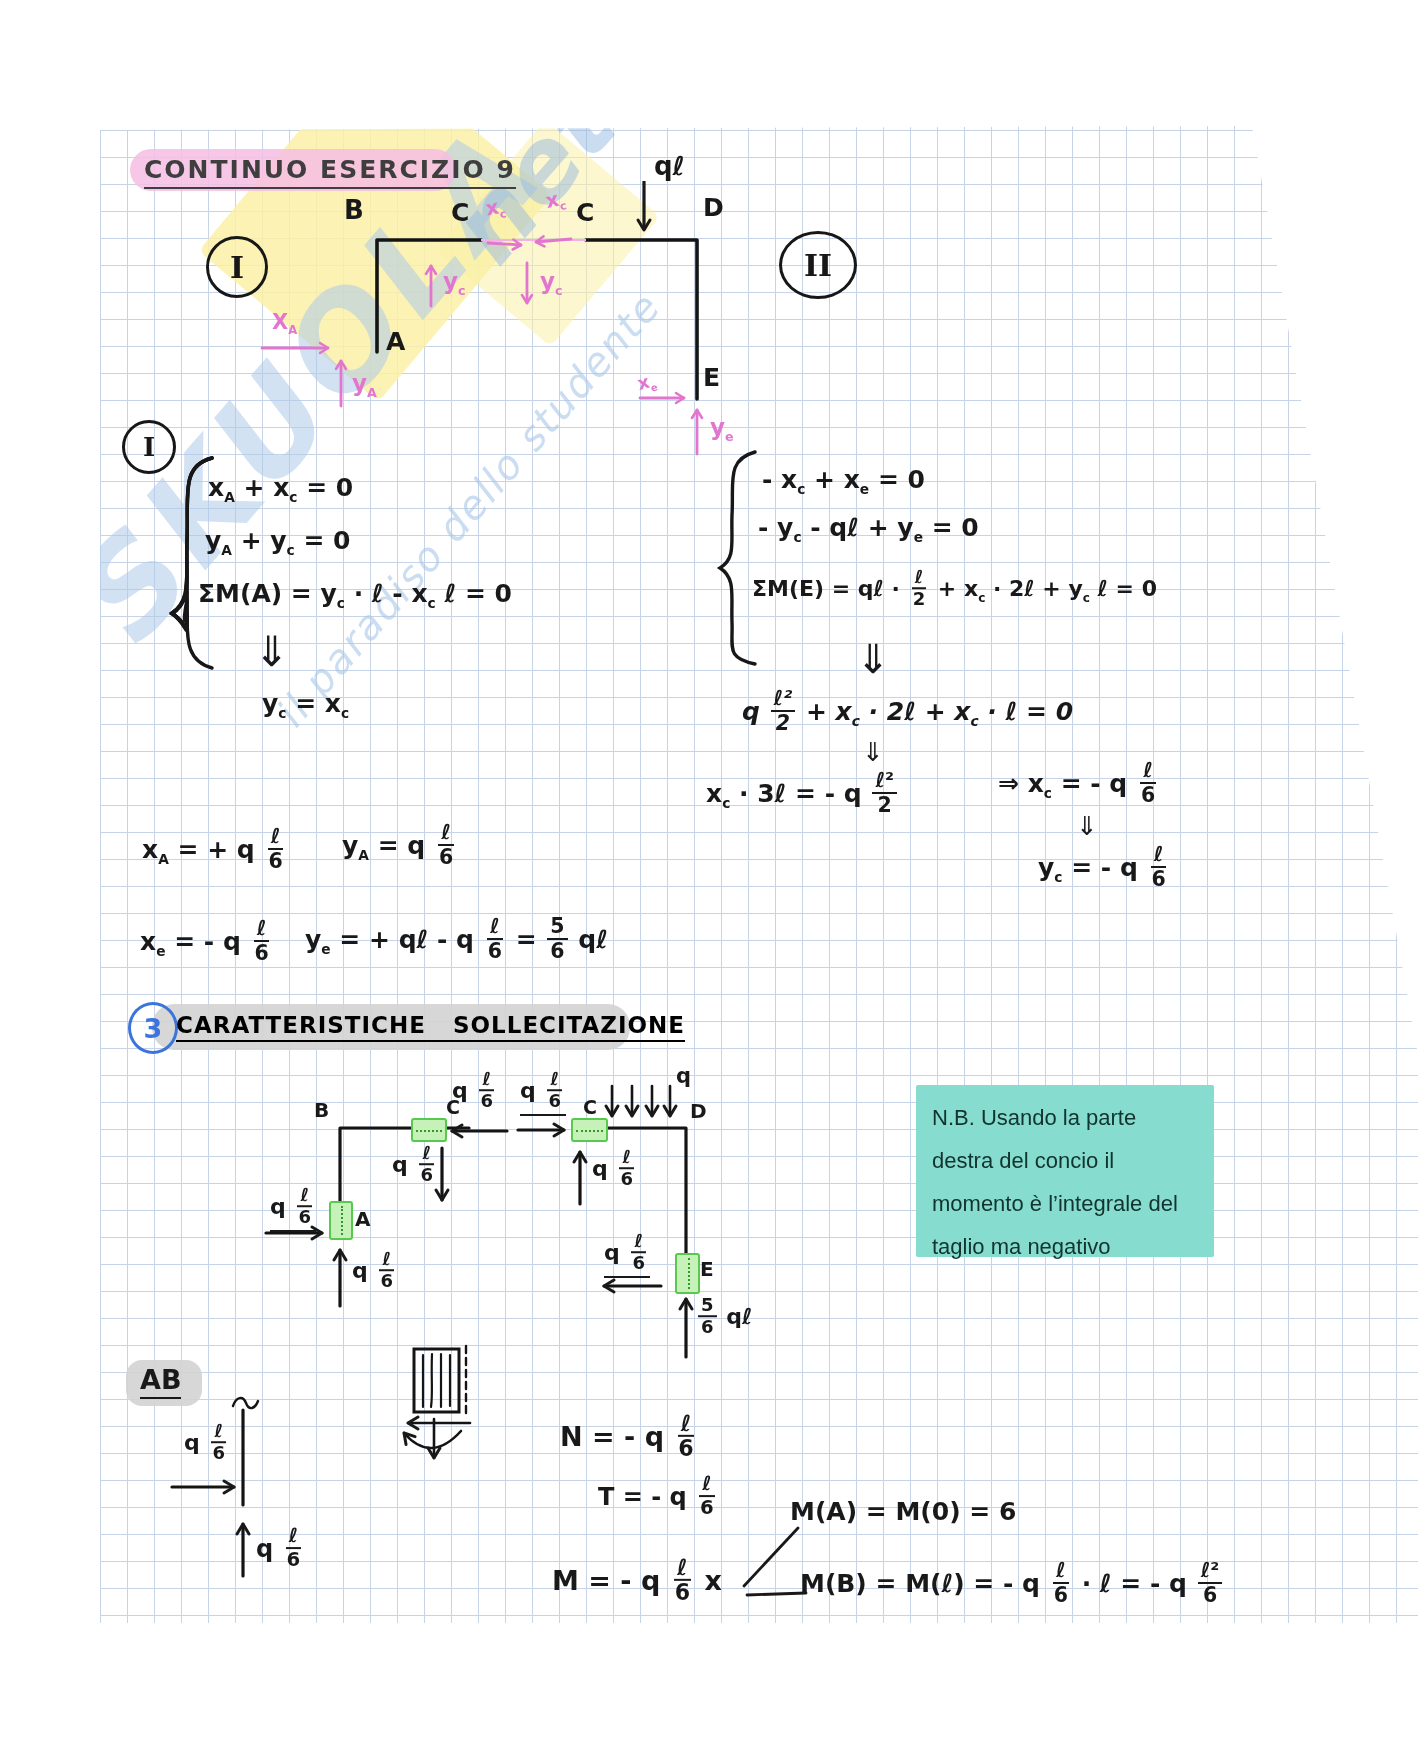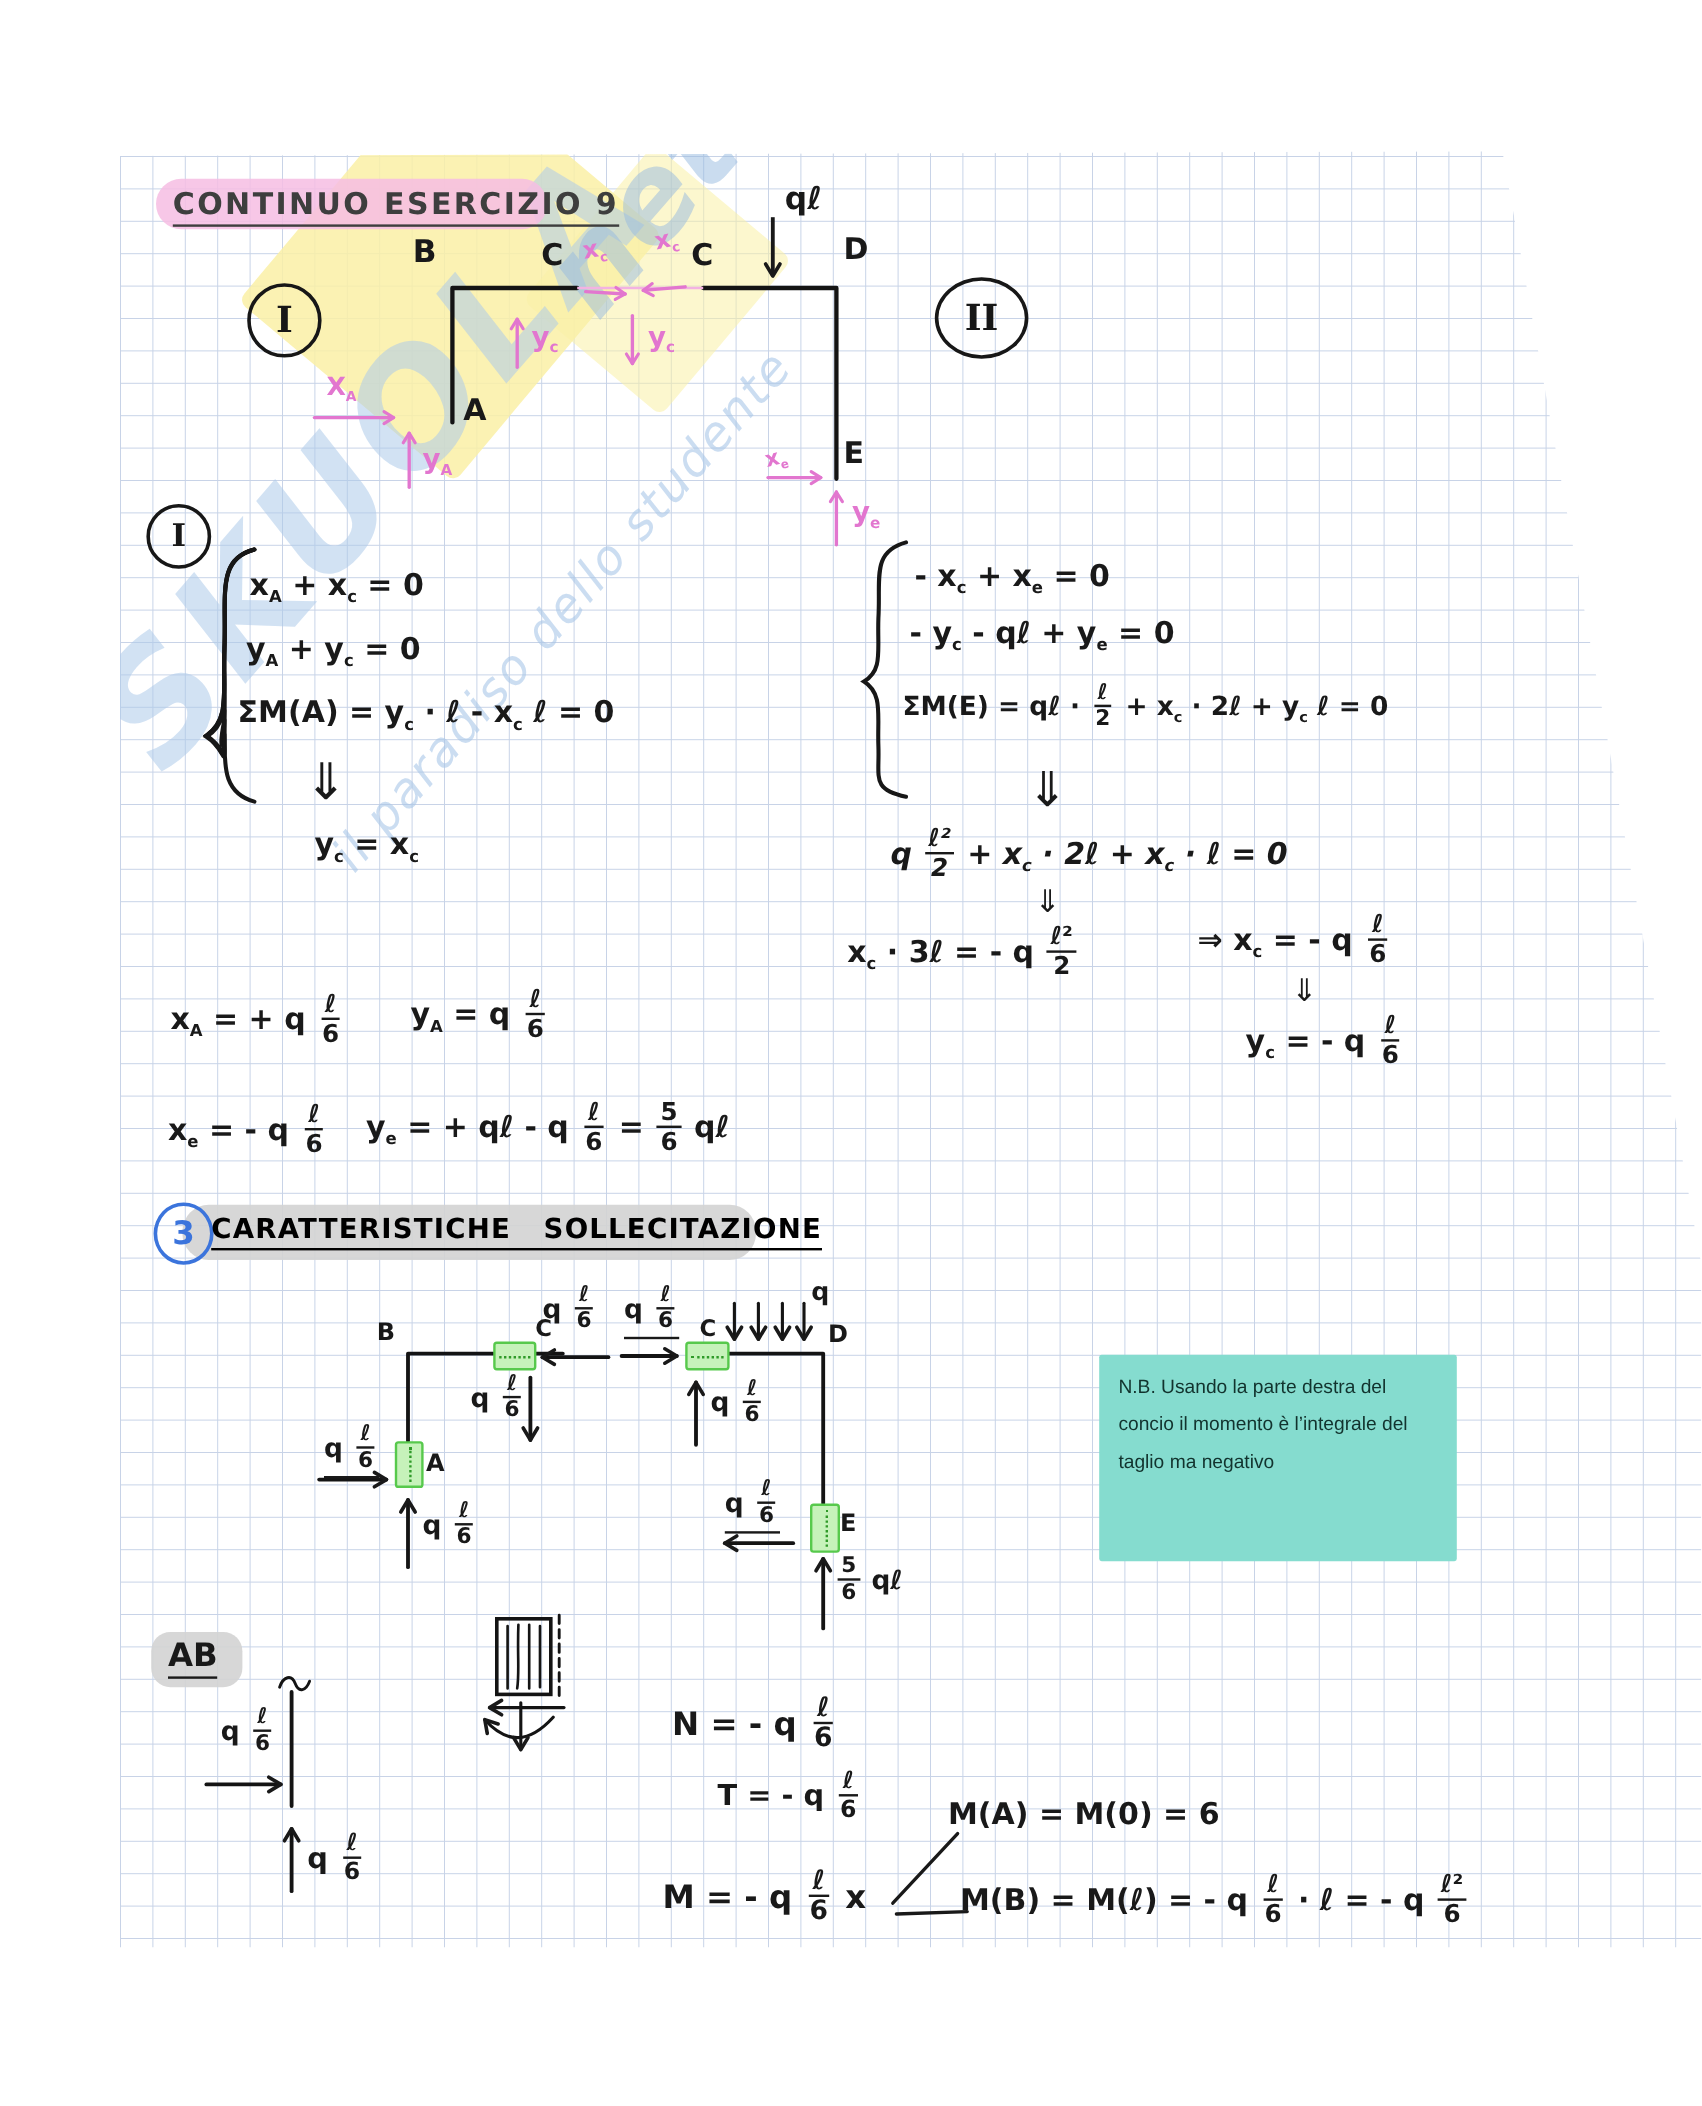--- a/index.html
+++ b/index.html
@@ -47,22 +47,22 @@
         align-items:center;justify-content:center;font-family:"DejaVu Serif",serif;
         font-weight:700;color:#171717;background:transparent;}
   .circ.blue{border-color:#3b74dc;color:#3b74dc;font-family:"DejaVu Sans",sans-serif;}
   
   .gbox{position:absolute;background:#c6f2ba;border:2.5px solid #57c94c;border-radius:3px;}
   .gbox::after{content:"";position:absolute;}
   .gbox.h::after{left:3px;right:3px;top:50%;border-top:2px dotted #2f9a28;}
   .gbox.v::after{top:3px;bottom:3px;left:50%;border-left:2px dotted #2f9a28;}
   
   #nb-note{position:absolute;left:916px;top:1085px;width:298px;height:172px;background:#85dccf;
-    color:#12332e;font-family:"Liberation Sans",sans-serif;font-weight:400;font-size:16px;
-    line-height:1.95;padding:12px 16px;box-sizing:border-box;border-radius:2px;margin-top:44px;}
+    color:#12332e;font-family:"Liberation Sans",sans-serif;font-weight:400;font-size:22px;
+    line-height:1.95;padding:12px 16px;box-sizing:border-box;border-radius:2px;}
 </style>
 </head>
 <body>
 
 <div id="canvas">
 
   <div id="paper">
 
     <div class="wm wm-yellow"></div>
     <div class="wm wm-yellow2"></div>

